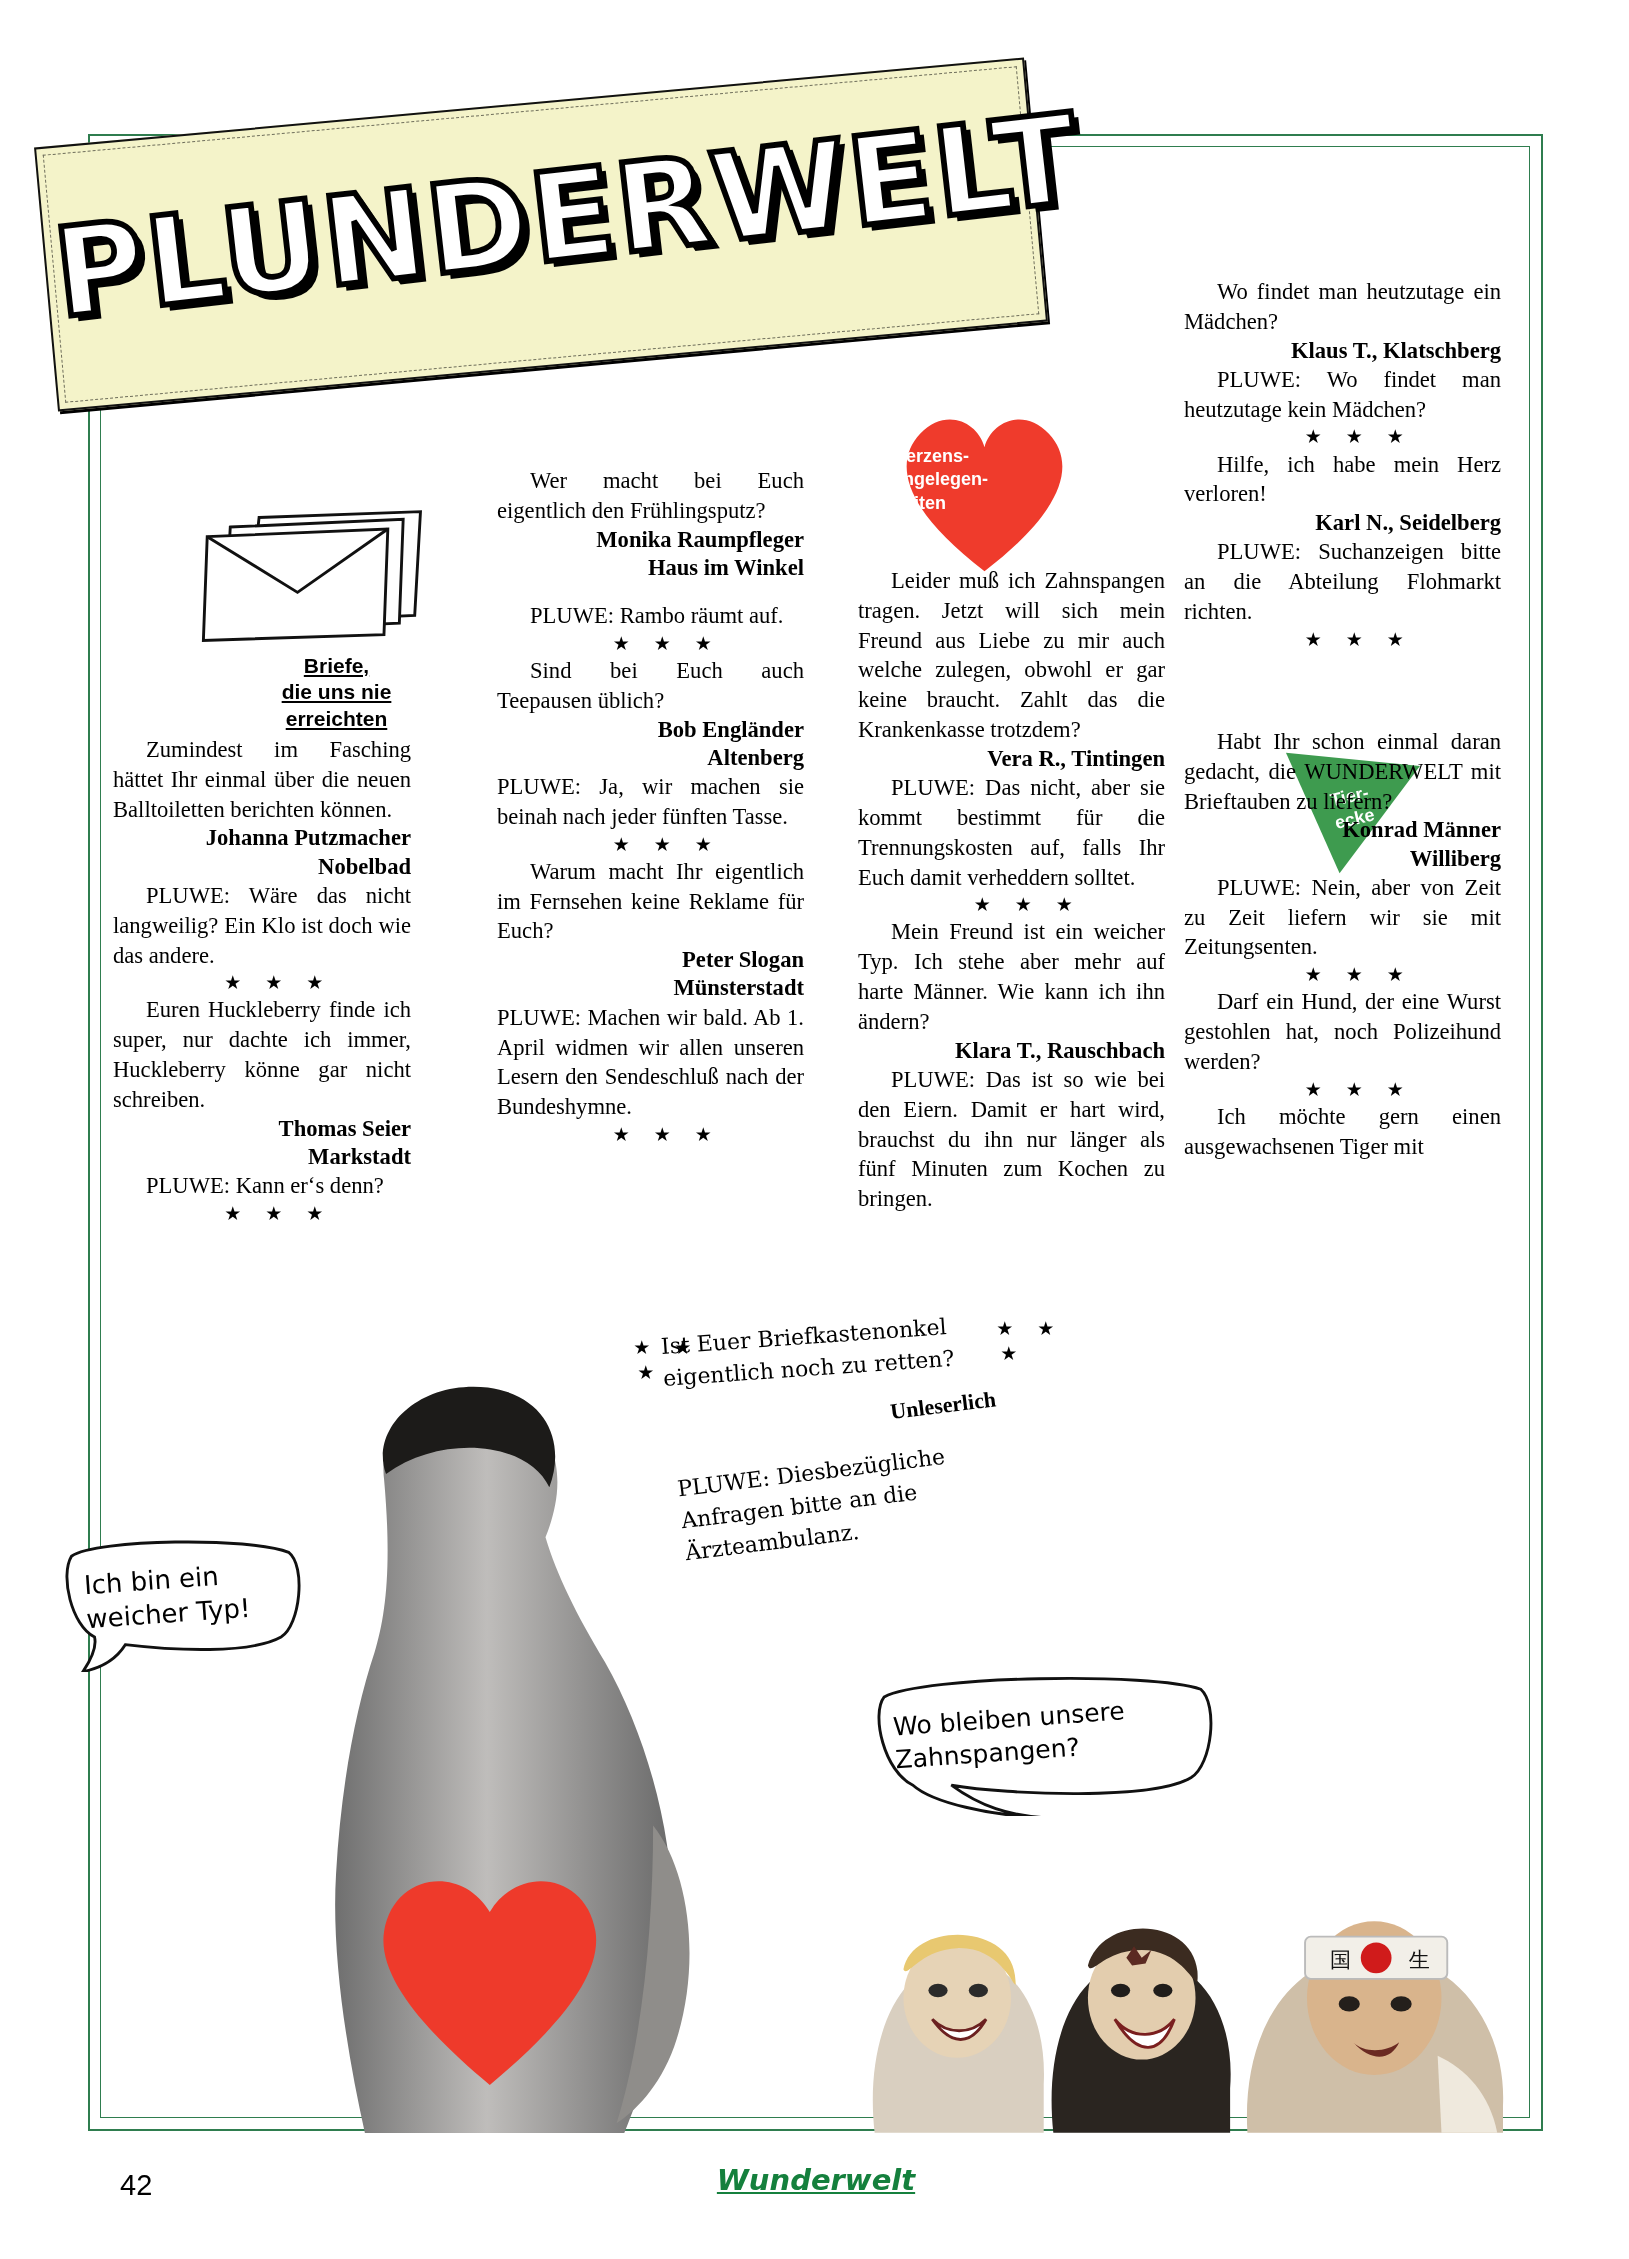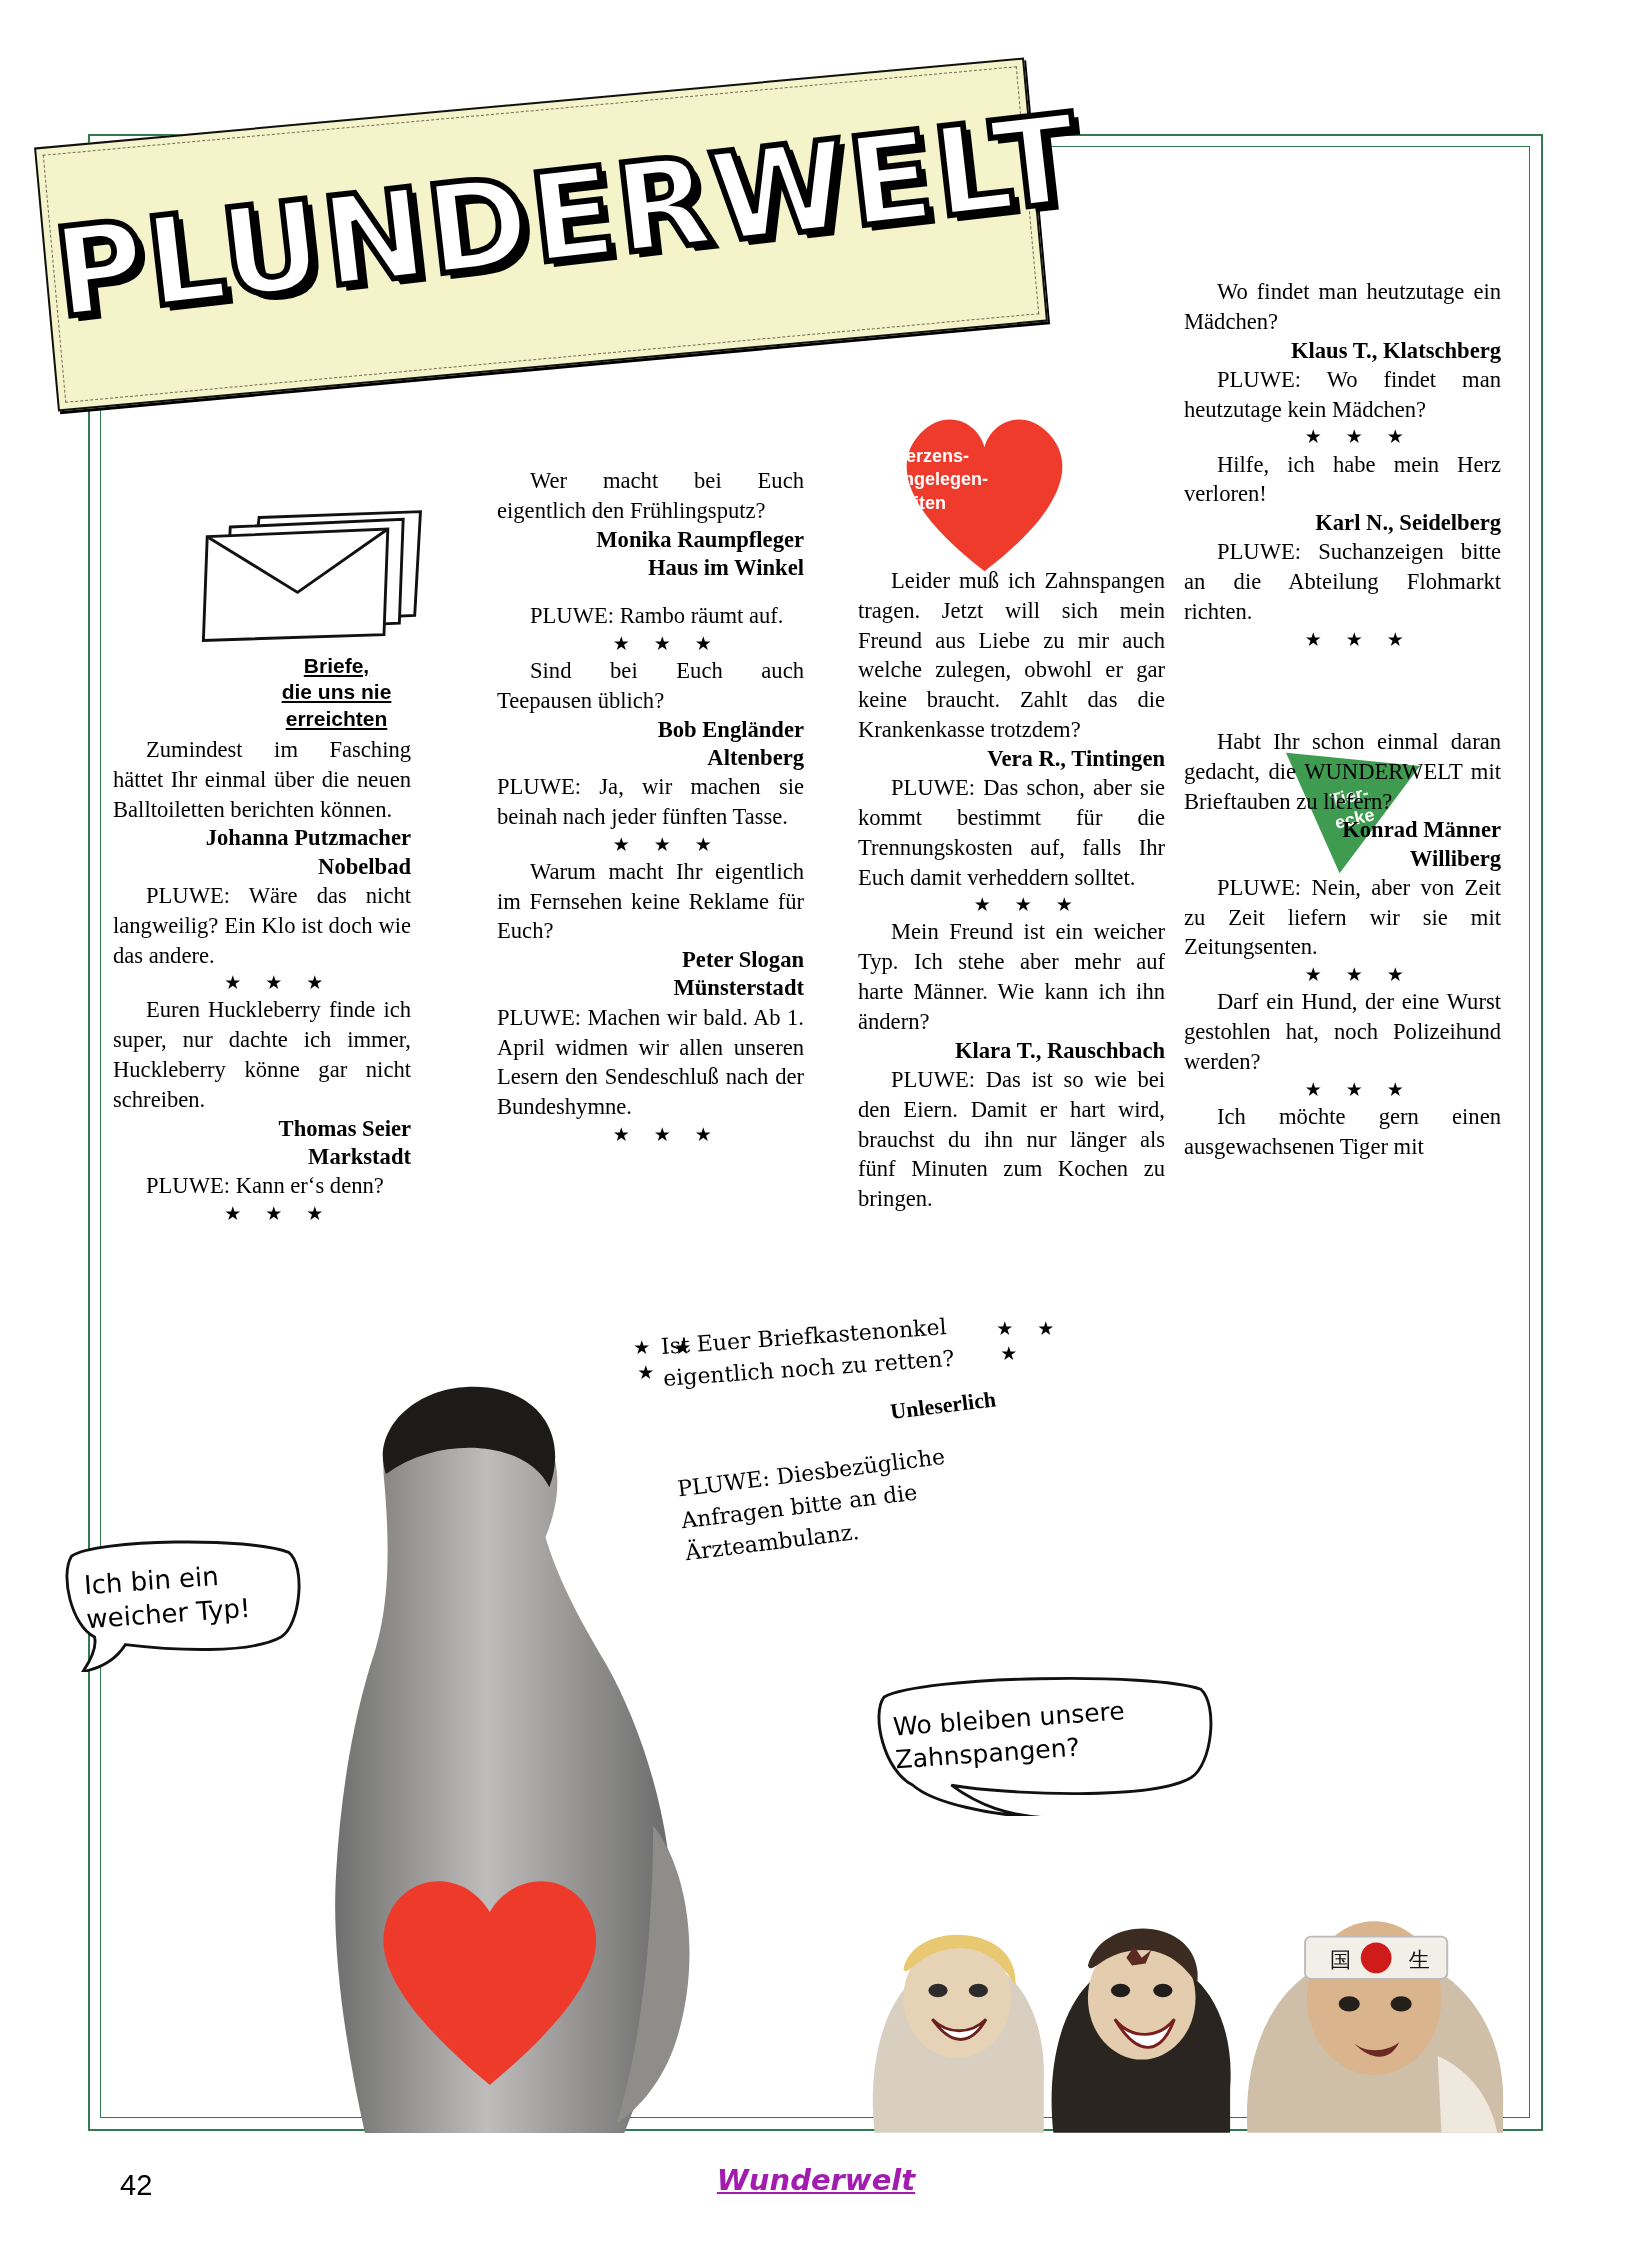--- a/index.html
+++ b/index.html
@@ -52,21 +52,21 @@
   
   .photo-man{position:absolute;left:240px;top:1374px;width:538px;height:759px;}
   .bubble1{position:absolute;left:58px;top:1537px;width:250px;height:134px;}
   .bubble1 .txt{position:absolute;left:27px;top:25px;width:207px;font-family:"DejaVu Sans", sans-serif;font-size:26px;line-height:1.3;transform:rotate(-4deg);}
   .bubble2{position:absolute;left:865px;top:1672px;width:355px;height:144px;}
   .bubble2 .txt{position:absolute;left:29px;top:29px;width:298px;font-family:"DejaVu Sans", sans-serif;font-size:25px;line-height:1.3;transform:rotate(-4deg);}
   .faces{position:absolute;left:865px;top:1854px;width:663px;height:279px;}
 
   
   .pagenum{position:absolute;left:120px;top:2169px;font-family:"Liberation Sans", sans-serif;font-weight:normal;font-size:29px;}
-  .footer-logo{position:absolute;left:672px;top:2163px;width:288px;text-align:center;font-family:"DejaVu Sans", sans-serif;font-weight:bold;font-style:italic;font-size:29px;color:#a21caf;
+  .footer-logo{position:absolute;left:672px;top:2163px;width:288px;text-align:center;font-family:"DejaVu Sans", sans-serif;font-weight:bold;font-style:italic;font-size:29px;color:#15803d;
      text-decoration:underline;}
 </style>
 </head>
 <body>
 
 <div class="page">
 
   <div class="border-outer"></div>
   <div class="border-inner"></div>
 
@@ -132,21 +132,21 @@
     <p>Warum macht Ihr eigentlich im Fernsehen keine Reklame für Euch?</p>
     <p class="sig" style="white-space:pre-line;">Peter Slogan
 Münsterstadt</p>
     <p class="noind">PLUWE: Machen wir bald. Ab 1. April widmen wir allen unseren Lesern den Sendeschluß nach der Bundeshymne.</p>
     <p class="stars">★ ★ ★</p>
   </div>
 
   <div class="col" id="col3">
     <p>Leider muß ich Zahnspangen tragen. Jetzt will sich mein Freund aus Liebe zu mir auch welche zulegen, obwohl er gar keine braucht. Zahlt das die Krankenkasse trotzdem?</p>
     <p class="sig">Vera R., Tintingen</p>
-    <p>PLUWE: Das schon, aber sie kommt bestimmt für die Trennungskosten auf, falls Ihr Euch damit verheddern solltet.</p>
+    <p>PLUWE: Das nicht, aber sie kommt bestimmt für die Trennungskosten auf, falls Ihr Euch damit verheddern solltet.</p>
     <p class="stars">★ ★ ★</p>
     <p>Mein Freund ist ein weicher Typ. Ich stehe aber mehr auf harte Männer. Wie kann ich ihn ändern?</p>
     <p class="sig">Klara T., Rauschbach</p>
     <p>PLUWE: Das ist so wie bei den Eiern. Damit er hart wird, brauchst du ihn nur länger als fünf Minuten zum Kochen zu bringen.</p>
   </div>
 
   <div class="rotblock">
     <p class="r1">Ist Euer Briefkastenonkel eigentlich noch zu retten?</p>
     <p class="sig">Unleserlich</p>
     <p>PLUWE: Diesbezügliche Anfragen bitte an die Ärzteambulanz.</p>

